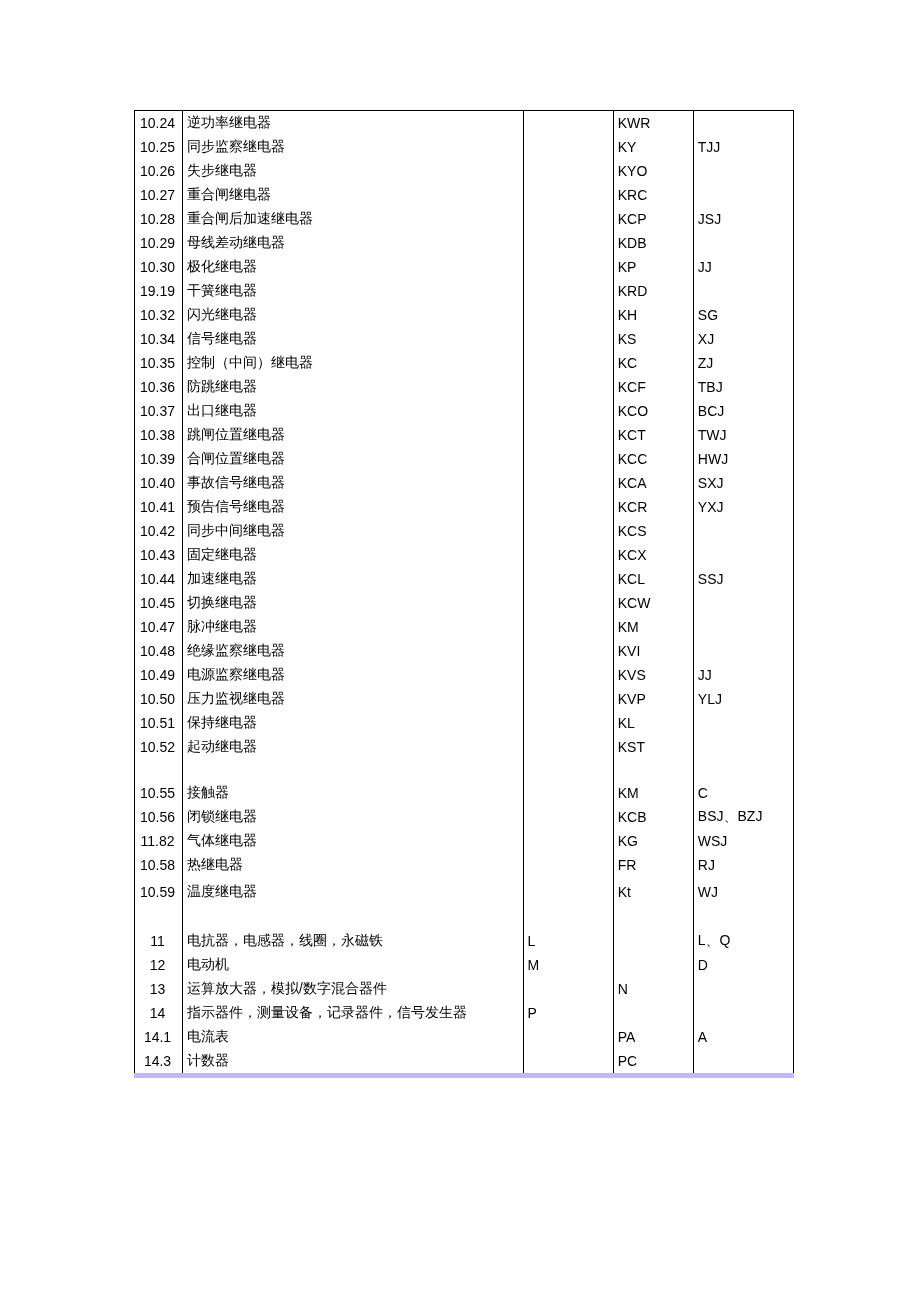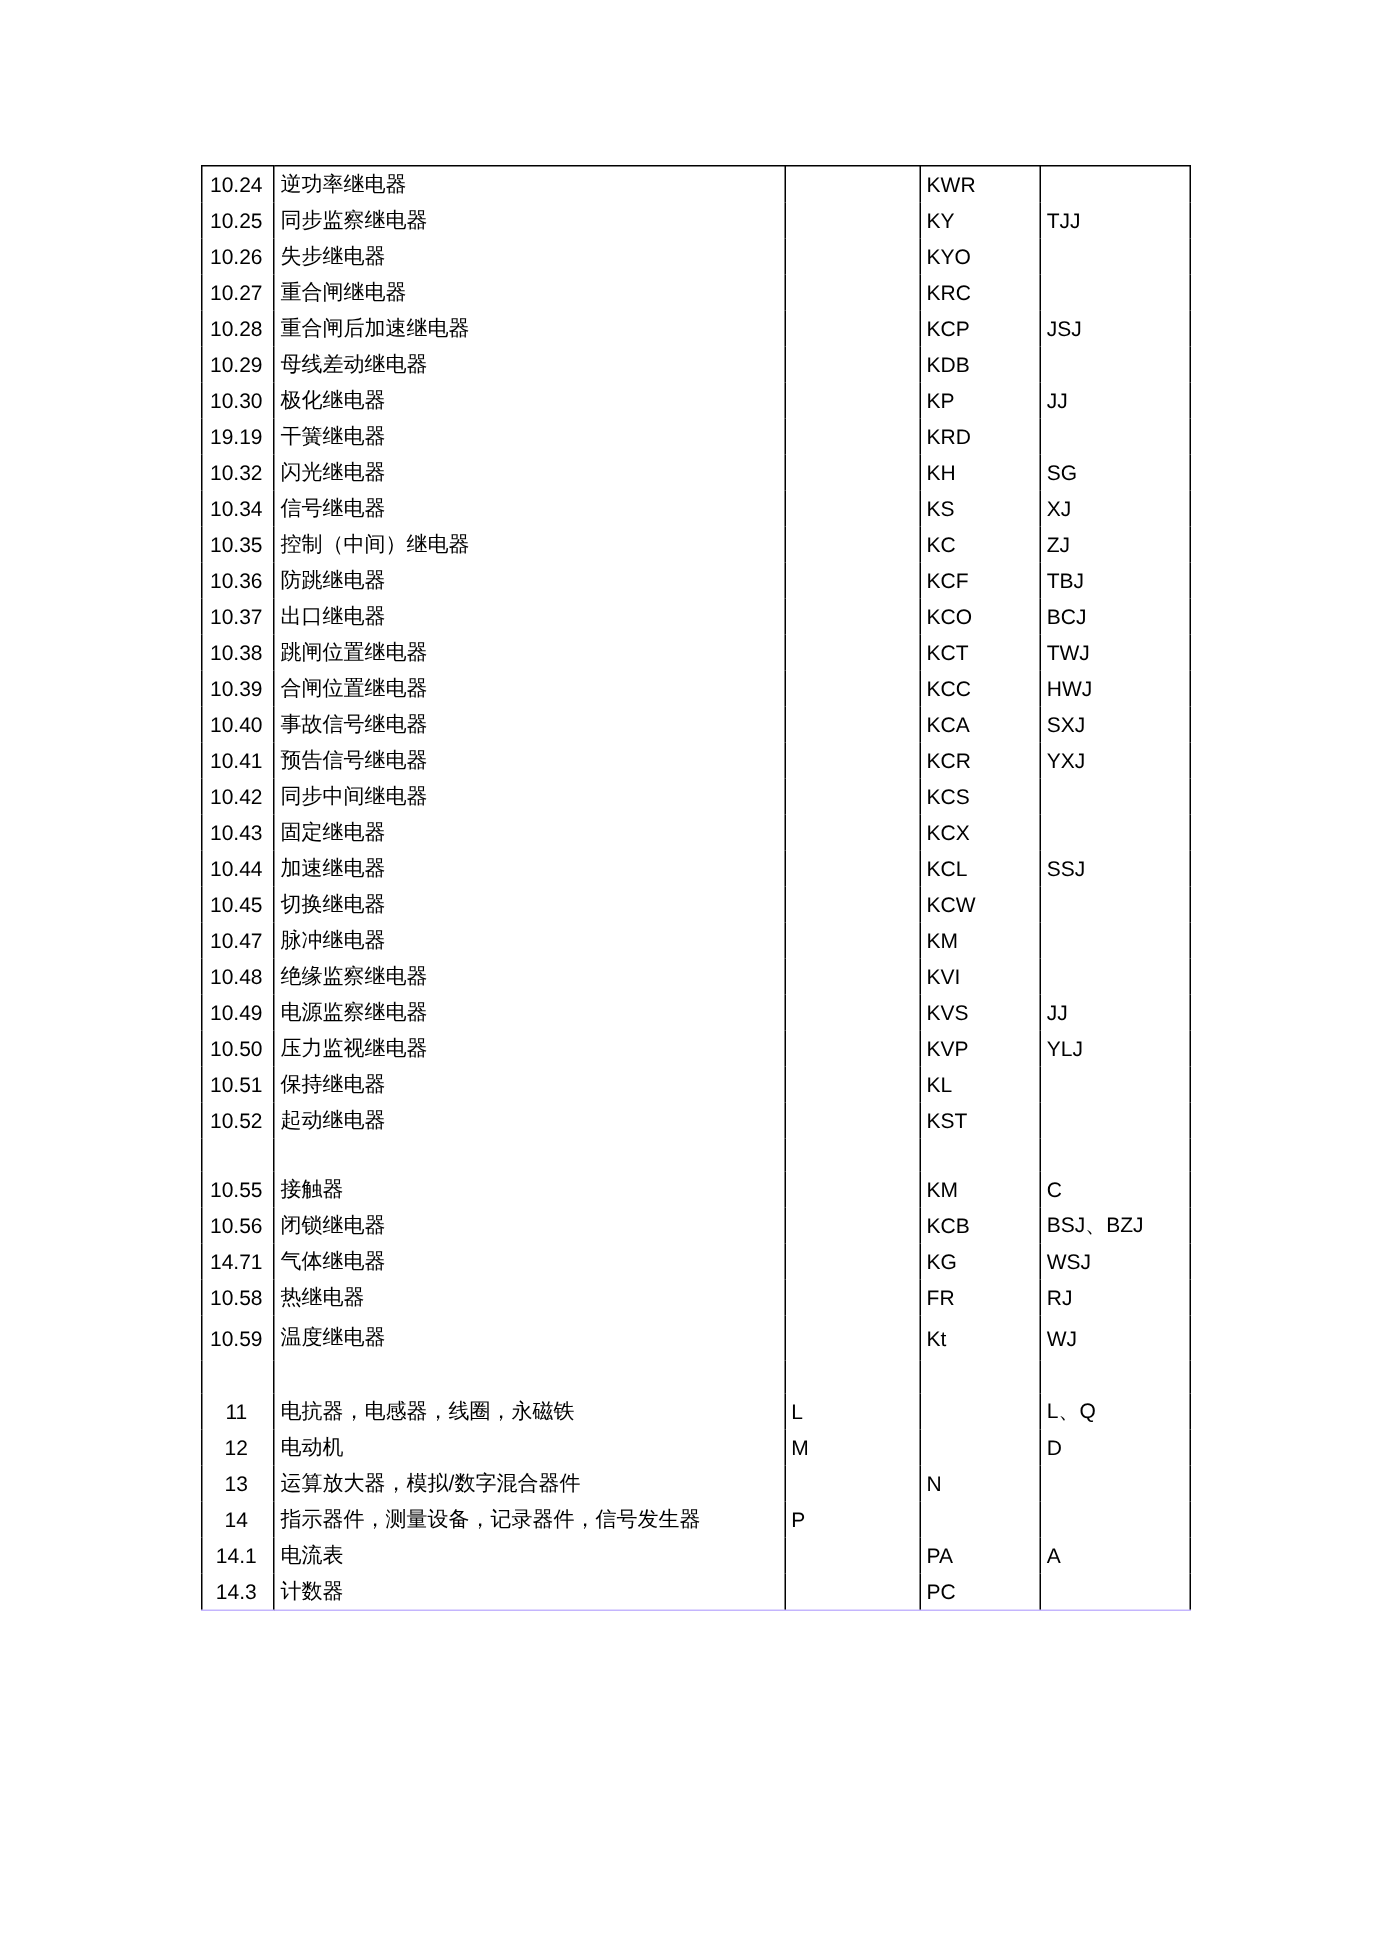--- a/index.html
+++ b/index.html
@@ -1,20 +1,20 @@
 <!DOCTYPE html>
 <html><head>
 <meta charset="utf-8">
 <style>
 body{margin:0;background:#fff;font-family:Arial,"Microsoft YaHei",sans-serif;font-size:14px;color:#000}
 .page{width:920px;height:1303px;position:relative}
 table{border-collapse:collapse;position:absolute;left:134px;top:110px;width:660px;table-layout:fixed}
 table td{border-left:1px solid #000;border-right:1px solid #000;padding:0 4px;height:24px;vertical-align:middle;overflow:hidden;white-space:nowrap}
 table tr:first-child td{border-top:1px solid #000}
-table tr:last-child td{border-bottom:1px solid #c4b5fd}
+table tr:last-child td{border-bottom:5px solid #c4b5fd}
 col.c0{width:48px}
 col.c1{width:340px}
 col.c2{width:90px}
 col.c3{width:80px}
 col.c4{width:100px}
 td.num{text-align:center;padding-left:2px}
 .tall td{height:30px}
 .blank td{height:22px}
 </style>
 </head>
@@ -233,21 +233,21 @@
           <td>C</td>
         </tr>
         <tr>
           <td class="num">10.56</td>
           <td>闭锁继电器</td>
           <td></td>
           <td>KCB</td>
           <td>BSJ、BZJ</td>
         </tr>
         <tr>
-          <td class="num">14.71</td>
+          <td class="num">11.82</td>
           <td>气体继电器</td>
           <td></td>
           <td>KG</td>
           <td>WSJ</td>
         </tr>
         <tr>
           <td class="num">10.58</td>
           <td>热继电器</td>
           <td></td>
           <td>FR</td>

